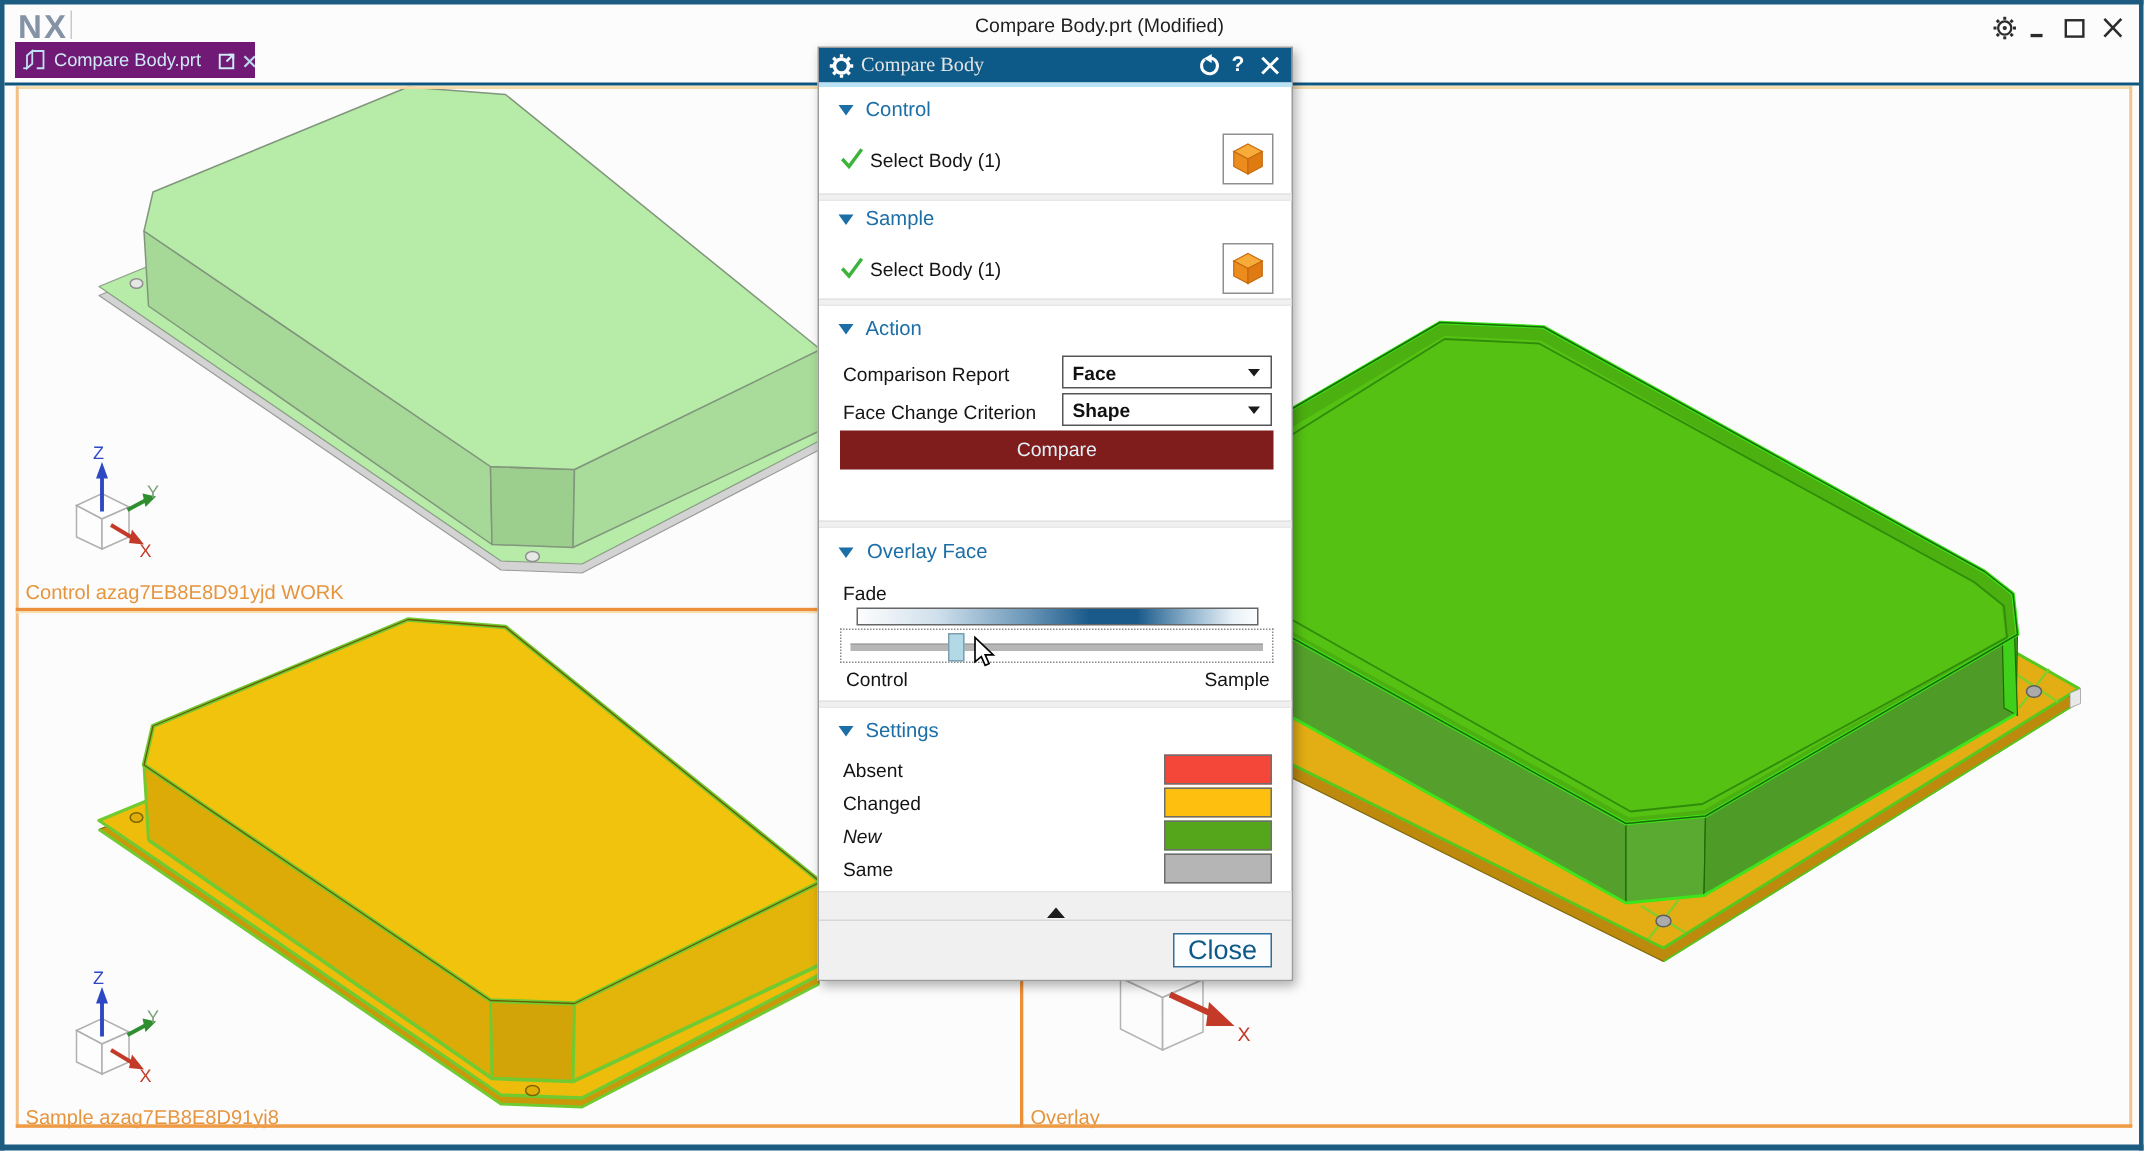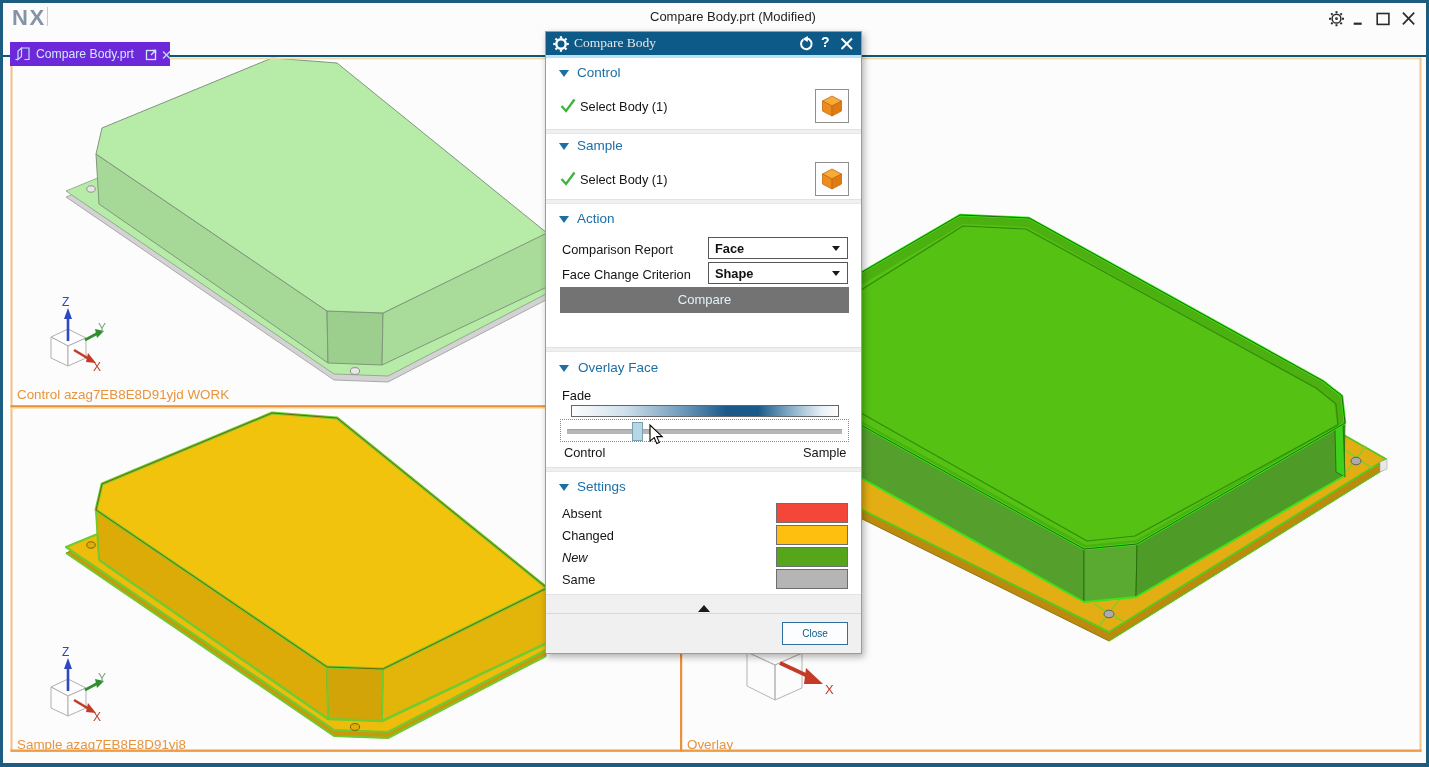--- a/index.html
+++ b/index.html
@@ -1,21 +1,21 @@
 <!DOCTYPE html>
 <html><head>
 <meta charset="utf-8">
 <style>
   html,body{margin:0;padding:0;}
   body{width:1429px;height:767px;overflow:hidden;font-family:"Liberation Sans",sans-serif;background:#fcfcfc;}
   .abs{position:absolute;}
   #nxlogo{position:absolute;left:12px;top:5px;font-size:22px;font-weight:bold;color:#8593a6;letter-spacing:1.5px;}
   #logosep{position:absolute;left:47px;top:7px;width:1px;height:19px;background:#c9c9c9;}
   #wintitle{position:absolute;left:606px;top:9px;font-size:13px;color:#1f1f1f;margin-left:44px;}
-  #tab{position:absolute;left:10px;top:42px;width:160px;height:24px;background:#6d28d9;}
+  #tab{position:absolute;left:10px;top:28px;width:160px;height:24px;background:#701a75;}
   #tabtext{position:absolute;left:26px;top:5px;font-size:12.2px;color:#cfe9f6;}
   #tabline{position:absolute;left:3px;top:54.5px;width:1424px;height:2.5px;background:#0e567e;}
   #dlg{position:absolute;left:545px;top:31px;width:315px;height:621px;background:#fff;border:1px solid #9b9b9b;box-shadow:2px 3px 7px rgba(0,0,0,0.3);}
   #dlgtitle{position:absolute;left:0;top:0;width:100%;height:23px;background:#0d5a88;}
   #dlgtitletext{position:absolute;left:28px;top:3px;font-size:13.5px;color:#e5e5e5;font-family:Liberation Serif, serif;}
   #dlgstrip{position:absolute;left:0;top:23px;width:100%;height:3px;background:#b9e3f4;}
   .gap{position:absolute;left:0;width:100%;height:5px;background:#f0f0f0;border-top:1px solid #e2e2e2;border-bottom:1px solid #e8e8e8;box-sizing:border-box;}
   .hdrtri{position:absolute;width:0;height:0;border-left:5px solid transparent;border-right:5px solid transparent;border-top:7px solid #1c6ea6;}
   .hdrtext{position:absolute;font-size:13.5px;color:#1c6ea6;}
   .lbl{position:absolute;font-size:12.8px;color:#141414;}
@@ -250,21 +250,21 @@
  <div class="lbl" style="left:16px;top:210px;">Comparison Report</div>
  <div class="dd" style="top:205px;">
       <span class="ddt">Face</span>
       <span class="dda"></span>
     </div>
  <div class="lbl" style="left:16px;top:235px;">Face Change Criterion</div>
  <div class="dd" style="top:230px;">
       <span class="ddt">Shape</span>
       <span class="dda"></span>
     </div>
- <div class="abs" style="left:14px;top:255px;width:289px;height:26px;background:#737373;color:#e3f1f8;font-size:13px;text-align:center;line-height:26px;">Compare</div>
+ <div class="abs" style="left:14px;top:255px;width:289px;height:26px;background:#7f1d1d;color:#e3f1f8;font-size:13px;text-align:center;line-height:26px;">Compare</div>
  <div class="gap" style="top:315px;"></div>
 
  <div class="hdrtri" style="left:13px;top:333px;"></div>
  <div class="hdrtext" style="left:32px;top:328px;">Overlay Face</div>
  <div class="lbl" style="left:16px;top:356px;">Fade</div>
  <div class="abs" style="left:25px;top:373px;width:266px;height:10px;border:1px solid #666;
    background:linear-gradient(90deg,#fdfdfd 0%,#cfe0ec 20%,#6d98b9 42%,#1a5a8a 58%,#1a5a8a 70%,#8fb2cc 83%,#e8f1f7 94%,#fdfdfd 100%);"></div>
  <div class="abs" style="left:14px;top:387px;width:287px;height:21px;border:1px dotted #8a8a8a;"></div>
  <div class="abs" style="left:21px;top:397px;width:275px;height:3.5px;background:#b6b6b6;border-top:1px solid #a2a2a2;"></div>
  <div class="abs" style="left:86px;top:390px;width:9px;height:17px;background:#b3d9e6;border:1px solid #7f9fae;"></div>
@@ -279,21 +279,21 @@
  <div class="lbl" style="left:16px;top:496px;">Changed</div>
  <div class="swatch" style="top:493px;background:#febf0e;"></div>
  <div class="lbl" style="left:16px;top:518px;font-style:italic;">New</div>
  <div class="swatch" style="top:515px;background:#55a61b;"></div>
  <div class="lbl" style="left:16px;top:540px;">Same</div>
  <div class="swatch" style="top:537px;background:#b5b5b5;"></div>
 
  <div class="abs" style="left:0;top:562px;width:100%;height:59px;background:#f0f0f0;border-top:1px solid #e3e3e3;box-sizing:border-box;"></div>
  <div class="abs" style="left:152px;top:573px;width:0;height:0;border-left:6px solid transparent;border-right:6px solid transparent;border-bottom:7px solid #1b1b1b;"></div>
  <div class="abs" style="left:0;top:581px;width:100%;height:1px;background:#d8d8d8;"></div>
- <div class="abs" style="left:236px;top:590px;width:64px;height:21px;background:#fbfdfe;border:1px solid #2f6f9d;color:#0e5987;font-size:10px;text-align:center;line-height:21px;">Close</div>
+ <div class="abs" style="left:236px;top:590px;width:64px;height:21px;background:#fbfdfe;border:1px solid #2f6f9d;color:#0e5987;font-size:18px;text-align:center;line-height:21px;">Close</div>
 </div>
 <div id="cursor" class="abs" style="left:646px;top:423px;">
 <svg width="18" height="24" viewBox="0 0 18 24">
  <polygon points="4,2 4,18.2 8.2,14.7 10.8,20.6 13.4,19.4 10.8,13.6 16.2,13.6" fill="#fff" stroke="#000" stroke-width="1.1"></polygon>
 </svg>
 </div>
 <div id="framet"></div>
 <div id="framel"></div>
 <div id="framer"></div>
 <div id="frameb"></div>

